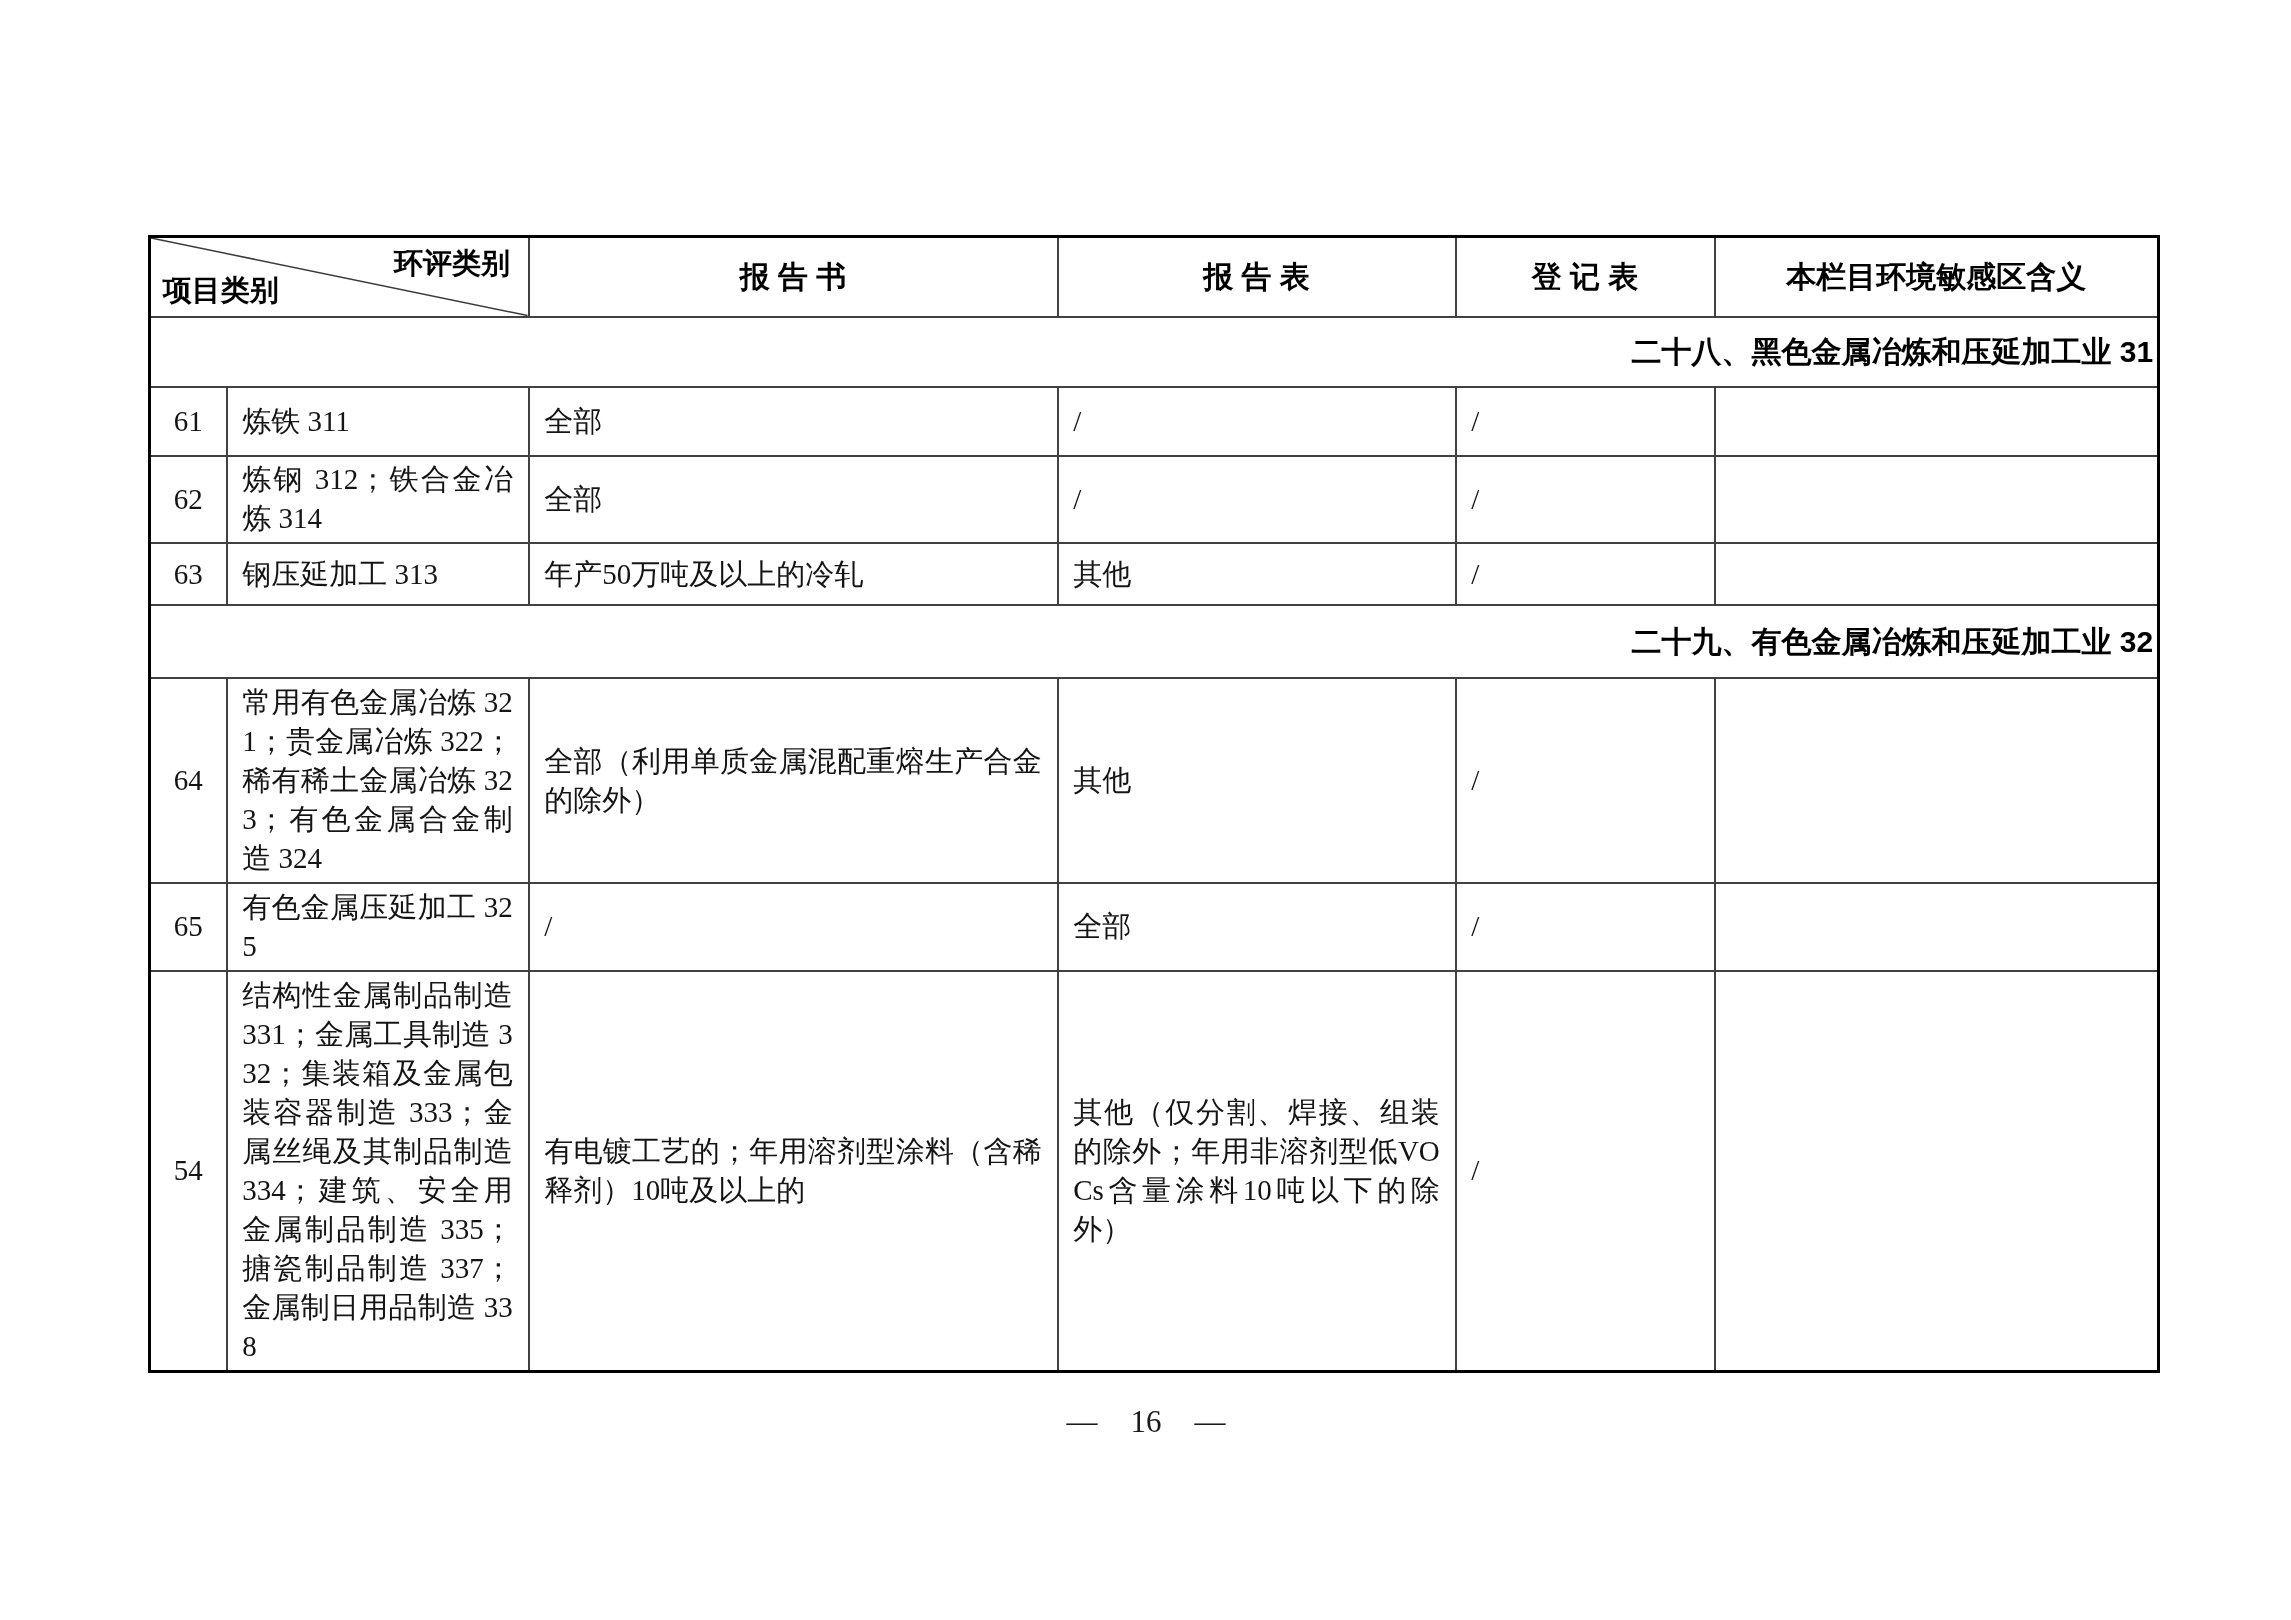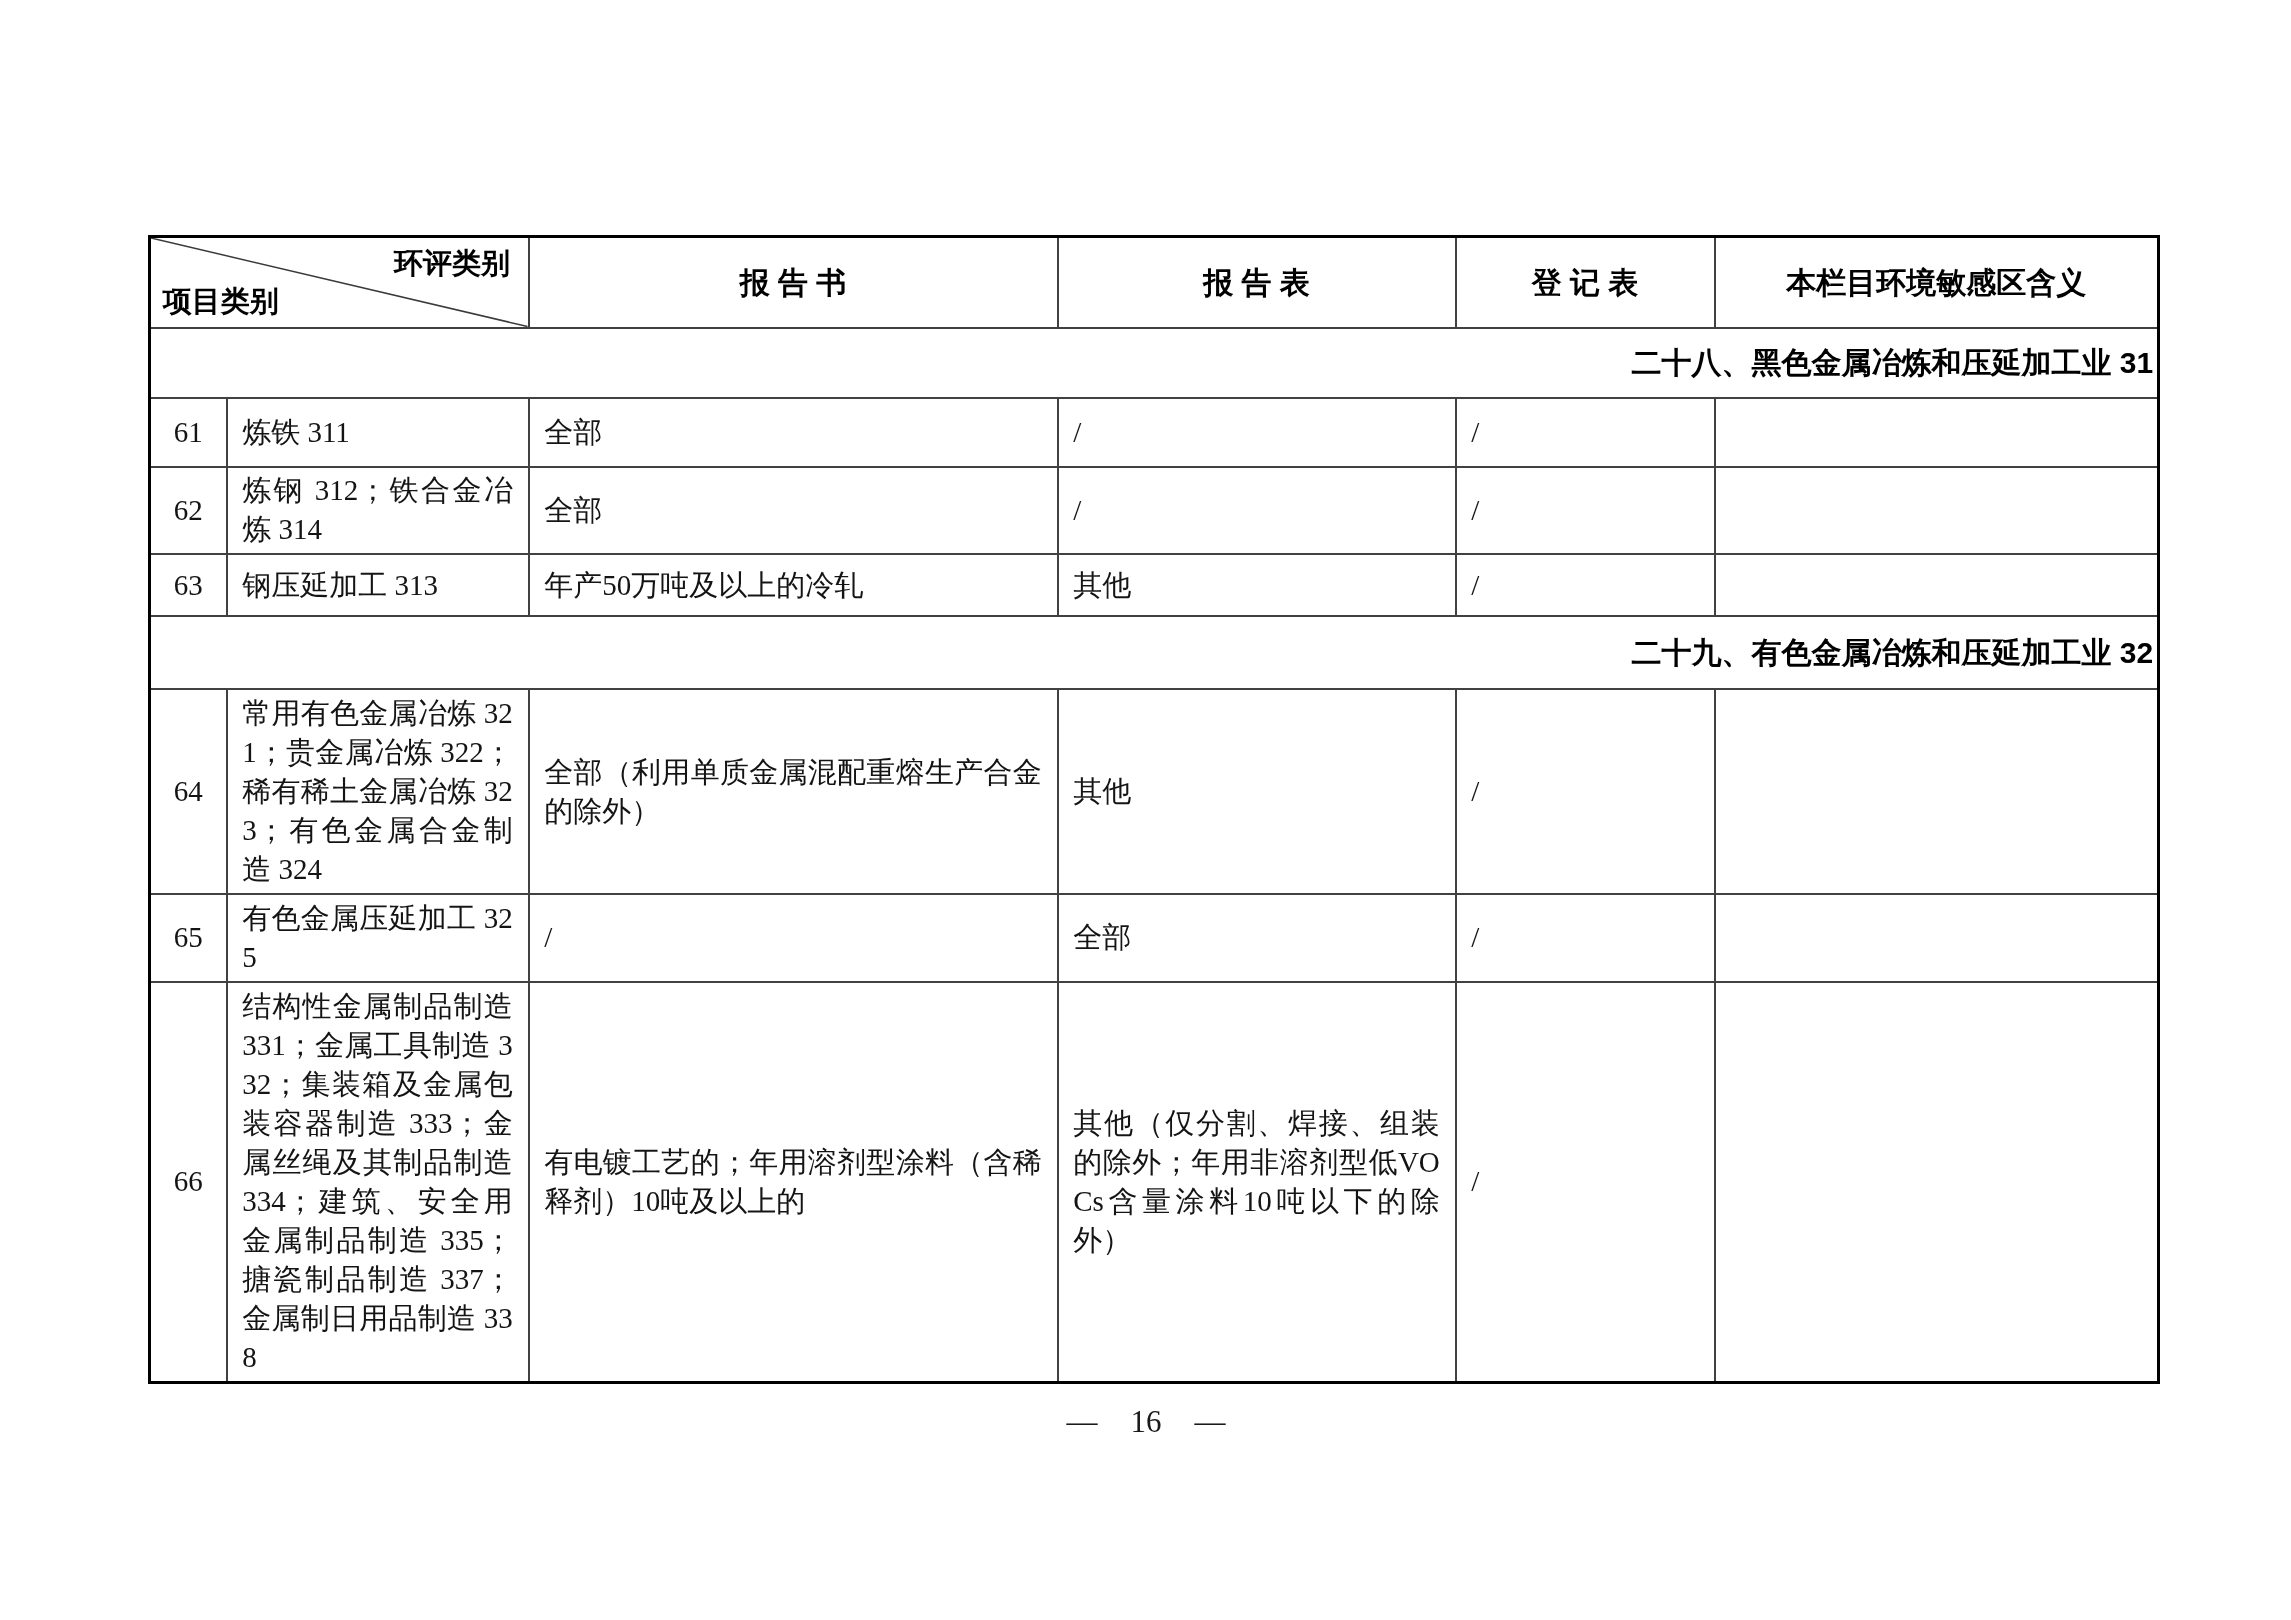--- a/index.html
+++ b/index.html
@@ -26,21 +26,21 @@
     border: 2px solid #414141;
     vertical-align: middle;
     font-size: 29px;
     line-height: 39px;
     color: #141414;
     padding: 3.9px 14.7px;
     overflow: hidden;
     word-break: break-all;
   }
   
-  tr.h93  { height: 91px; }
+  tr.h93  { height: 80px; }
   tr.h71  { height: 70px; }
   tr.h62  { height: 69px; }
   tr.h90  { height: 80px; }
   tr.h63  { height: 62px; }
   tr.h64  { height: 73px; }
   tr.h201 { height: 197px; }
   tr.h65  { height: 64px; }
   tr.h388 { height: 380px; }
 
   td.c-num { text-align: center; padding: 3.9px 3.9px; }
@@ -168,21 +168,21 @@
     <tr class="h65">
       <td class="c-num">65</td>
       <td class="c-cat">有色金属压延加工 325</td>
       <td class="c-txt">/</td>
       <td class="c-txt">全部</td>
       <td class="c-txt">/</td>
       <td class="c-txt"></td>
     </tr>
 
     <tr class="h388">
-      <td class="c-num">66</td>
+      <td class="c-num">54</td>
       <td class="c-cat">结构性金属制品制造 331；金属工具制造 332；集装箱及金属包装容器制造 333；金属丝绳及其制品制造 334；建筑、安全用金属制品制造 335；搪瓷制品制造 337；金属制日用品制造 338</td>
       <td class="c-txt">有电镀工艺的；年用溶剂型涂料（含稀释剂）10吨及以上的</td>
       <td class="c-txt">其他（仅分割、焊接、组装的除外；年用非溶剂型低VOCs含量涂料10吨以下的除外）</td>
       <td class="c-txt">/</td>
       <td class="c-txt"></td>
     </tr>
   </tbody>
     </table>
 
   <div class="page-footer">

